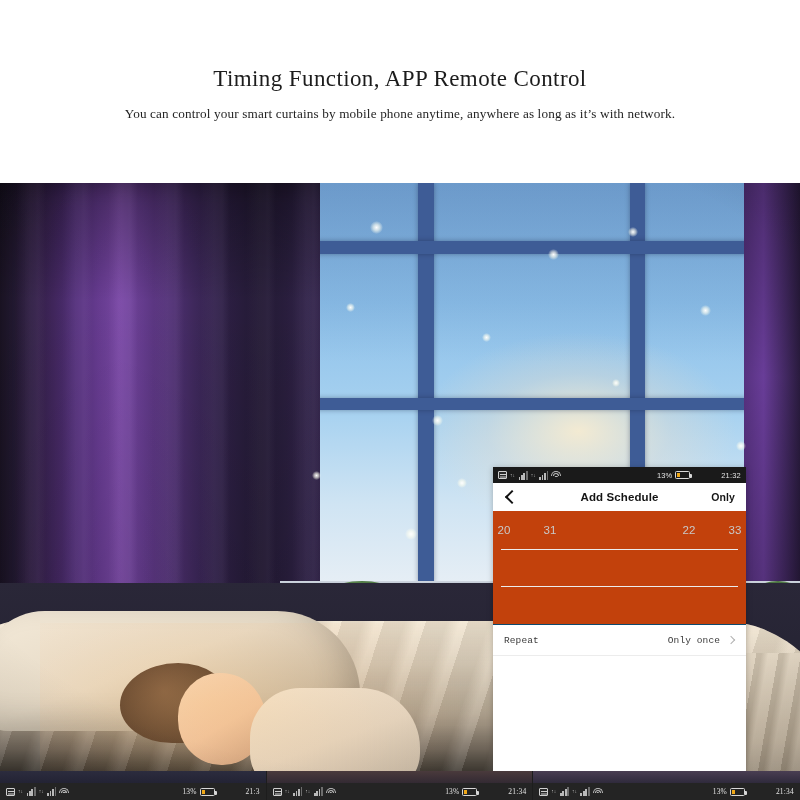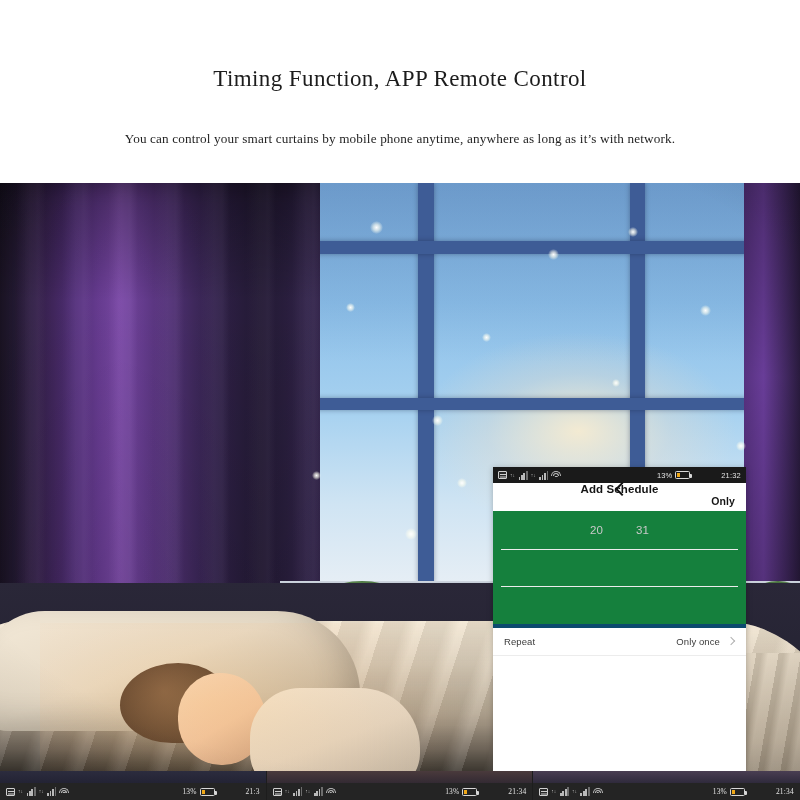--- a/index.html
+++ b/index.html
@@ -18,21 +18,21 @@
     background:#ffffff;
   }
   .headline {
     position:absolute; left:0; top:66px; width:800px;
     text-align:center;
     font-family:"Liberation Serif", serif;
     font-size:23px; font-weight:400; color:#1c1c1c;
     letter-spacing:0.4px; white-space:nowrap;
   }
   .subhead {
-    position:absolute; left:0; top:131px; width:800px;
+    position:absolute; left:0; top:106px; width:800px;
     text-align:center;
     font-family:"Liberation Serif", serif;
     font-size:13.2px; font-weight:400; color:#1f1f1f;
     letter-spacing:0.15px; white-space:nowrap;
   }
 
   
   .photo {
     position:absolute; left:0; top:183px; width:800px; height:588px;
     overflow:hidden; background:#1a1a2b;
@@ -261,62 +261,63 @@
     position:absolute; left:50%; transform:translateX(-50%);
     border:1.2px solid #b9b9b9; border-bottom:none;
     border-radius:50% 50% 0 0 / 100% 100% 0 0;
   }
   .wifi span:nth-child(1){ width:10px; height:5px; top:0; }
   .wifi span:nth-child(2){ width:6px; height:3px; top:2.4px; }
   .wifi span:nth-child(3){ width:2.4px; height:1.4px; top:4.6px; background:#b9b9b9; border:none; border-radius:1px; }
 
   .app-header {
     position:relative; height:28px; background:#fff;
-    display:flex; align-items:center; padding:0 11px;flex-direction:column;
+    display:flex; align-items:center; padding:0 11px;
   }
   .back-chevron {
     width:12px; height:12px; position:relative; cursor:pointer;
   }
   .back-chevron::before {
     content:""; position:absolute; left:3px; top:1px;
     width:8px; height:8px;
     border-left:2.1px solid #111; border-bottom:2.1px solid #111;
     transform:rotate(45deg);
   }
   .app-title {
     position:absolute; left:0; right:0; text-align:center;
     font-size:11.5px; font-weight:700; color:#141414; letter-spacing:0.1px;
   }
   .save-btn {
     margin-left:auto; font-size:10.5px; font-weight:700; color:#141414;
     cursor:pointer; letter-spacing:0.1px;
   }
 
   .picker {
-    position:relative; height:113px; background:#15803d;
-    display:flex; flex-direction:column; justify-content:space-between;
+    position:relative; height:113px; background:#c2410c;
+    display:flex; flex-direction:row; justify-content:space-between;
   }
   .picker-row {
     height:37px; display:flex; align-items:center; justify-content:center;
     gap:24px;
   }
   .picker-row.dim span { color:#c9c9c9; font-size:11.5px; font-weight:400; }
   .picker-row.sel { position:relative; }
   .picker-row.sel span { color:#1b1b1b; font-size:12px; font-weight:700; }
   .picker-row span { display:inline-block; width:22px; text-align:center; letter-spacing:0.2px; }
   .picker-line {
     position:absolute; left:8px; right:8px; height:1px; background:#ececec;
   }
   .picker-line.top { top:38px; }
   .picker-line.bottom { top:75px; }
 
   .list-row {
     position:relative; height:31px; background:#fff;
     display:flex; align-items:center; padding:0 11px;
-    border-top:4px solid #0c4a6e;
+    border-top:1px solid #0c4a6e;
+    font-family:Liberation Mono, monospace;
   }
   .list-label { font-size:9.5px; color:#3b3b3b; letter-spacing:0.1px; }
   .list-right {
     margin-left:auto; display:flex; align-items:center; gap:8px;
   }
   .list-value { font-size:9.5px; color:#3b3b3b; letter-spacing:0.1px;margin-left:12px; }
   .chev-right {
     width:7px; height:7px; position:relative;
   }
   .chev-right::before {
@@ -451,20 +452,24 @@
         <div class="back-chevron"></div>
         <div class="app-title">Add Schedule</div>
         <div class="save-btn">Only</div>
       </div>
 
       <div class="picker">
         <div class="picker-row dim">
           <span>20</span>
           <span>31</span>
         </div>
+        <div class="picker-row dim">
+          <span>22</span>
+          <span>33</span>
+        </div>
         <div class="picker-line top"></div>
         <div class="picker-line bottom"></div>
       </div>
 
       <div class="list-row">
         <span class="list-label">Repeat</span>
         <span class="list-right">
           <span class="list-value">Only once</span>
           <span class="chev-right"></span>
         </span>

